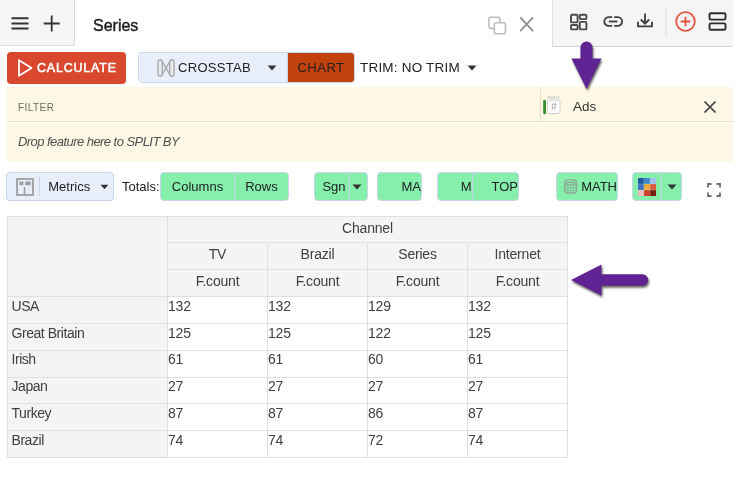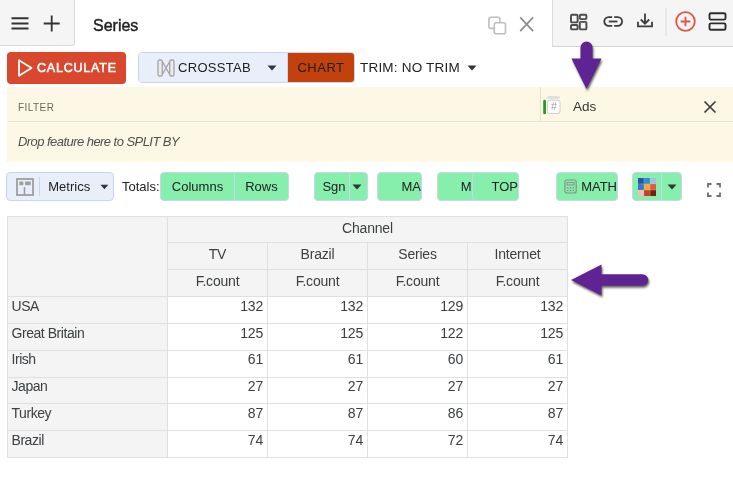--- a/index.html
+++ b/index.html
@@ -28,21 +28,21 @@
 
   
   .tool { position:absolute; top:172px; height:29px; border:1px solid #c9d6ea; border-radius:4px; background:#86efac; display:flex; align-items:center; justify-content:flex-end; font-size:13px; color:#202124; }
   .lbl { position:absolute; top:172px; height:29px; display:flex; align-items:center; font-size:13px; }
 
   
   table { border-collapse:collapse; }
   td { border:1px solid #e0e0e0; height:26.84px; font-size:14px; letter-spacing:-0.2px; padding:0 0 4px 0; color:#3c4043; }
   td.hd { background:#f4f4f4; text-align:center; }
   td.rowlab { background:#f4f4f4; text-align:left; padding:0 0 8.5px 3.5px; letter-spacing:-0.45px; }
-  td.num { background:#fff; text-align:right; padding:0 4px 8.5px 0; }
+  td.num { background:#fff; text-align:left; padding:0 4px 8.5px 0; }
 </style>
 </head>
 <body>
 
 <div class="abs tab-left"></div>
 <svg class="abs" style="left:0;top:0" width="76" height="46" viewBox="0 0 76 46">
   <g stroke="#333" stroke-width="2" fill="none">
     <path d="M11.5 18.2 H28.5 M11.5 23.4 H28.5 M11.5 28.6 H28.5"></path>
   </g>
   <g stroke="#333" stroke-width="1.8" fill="none">

